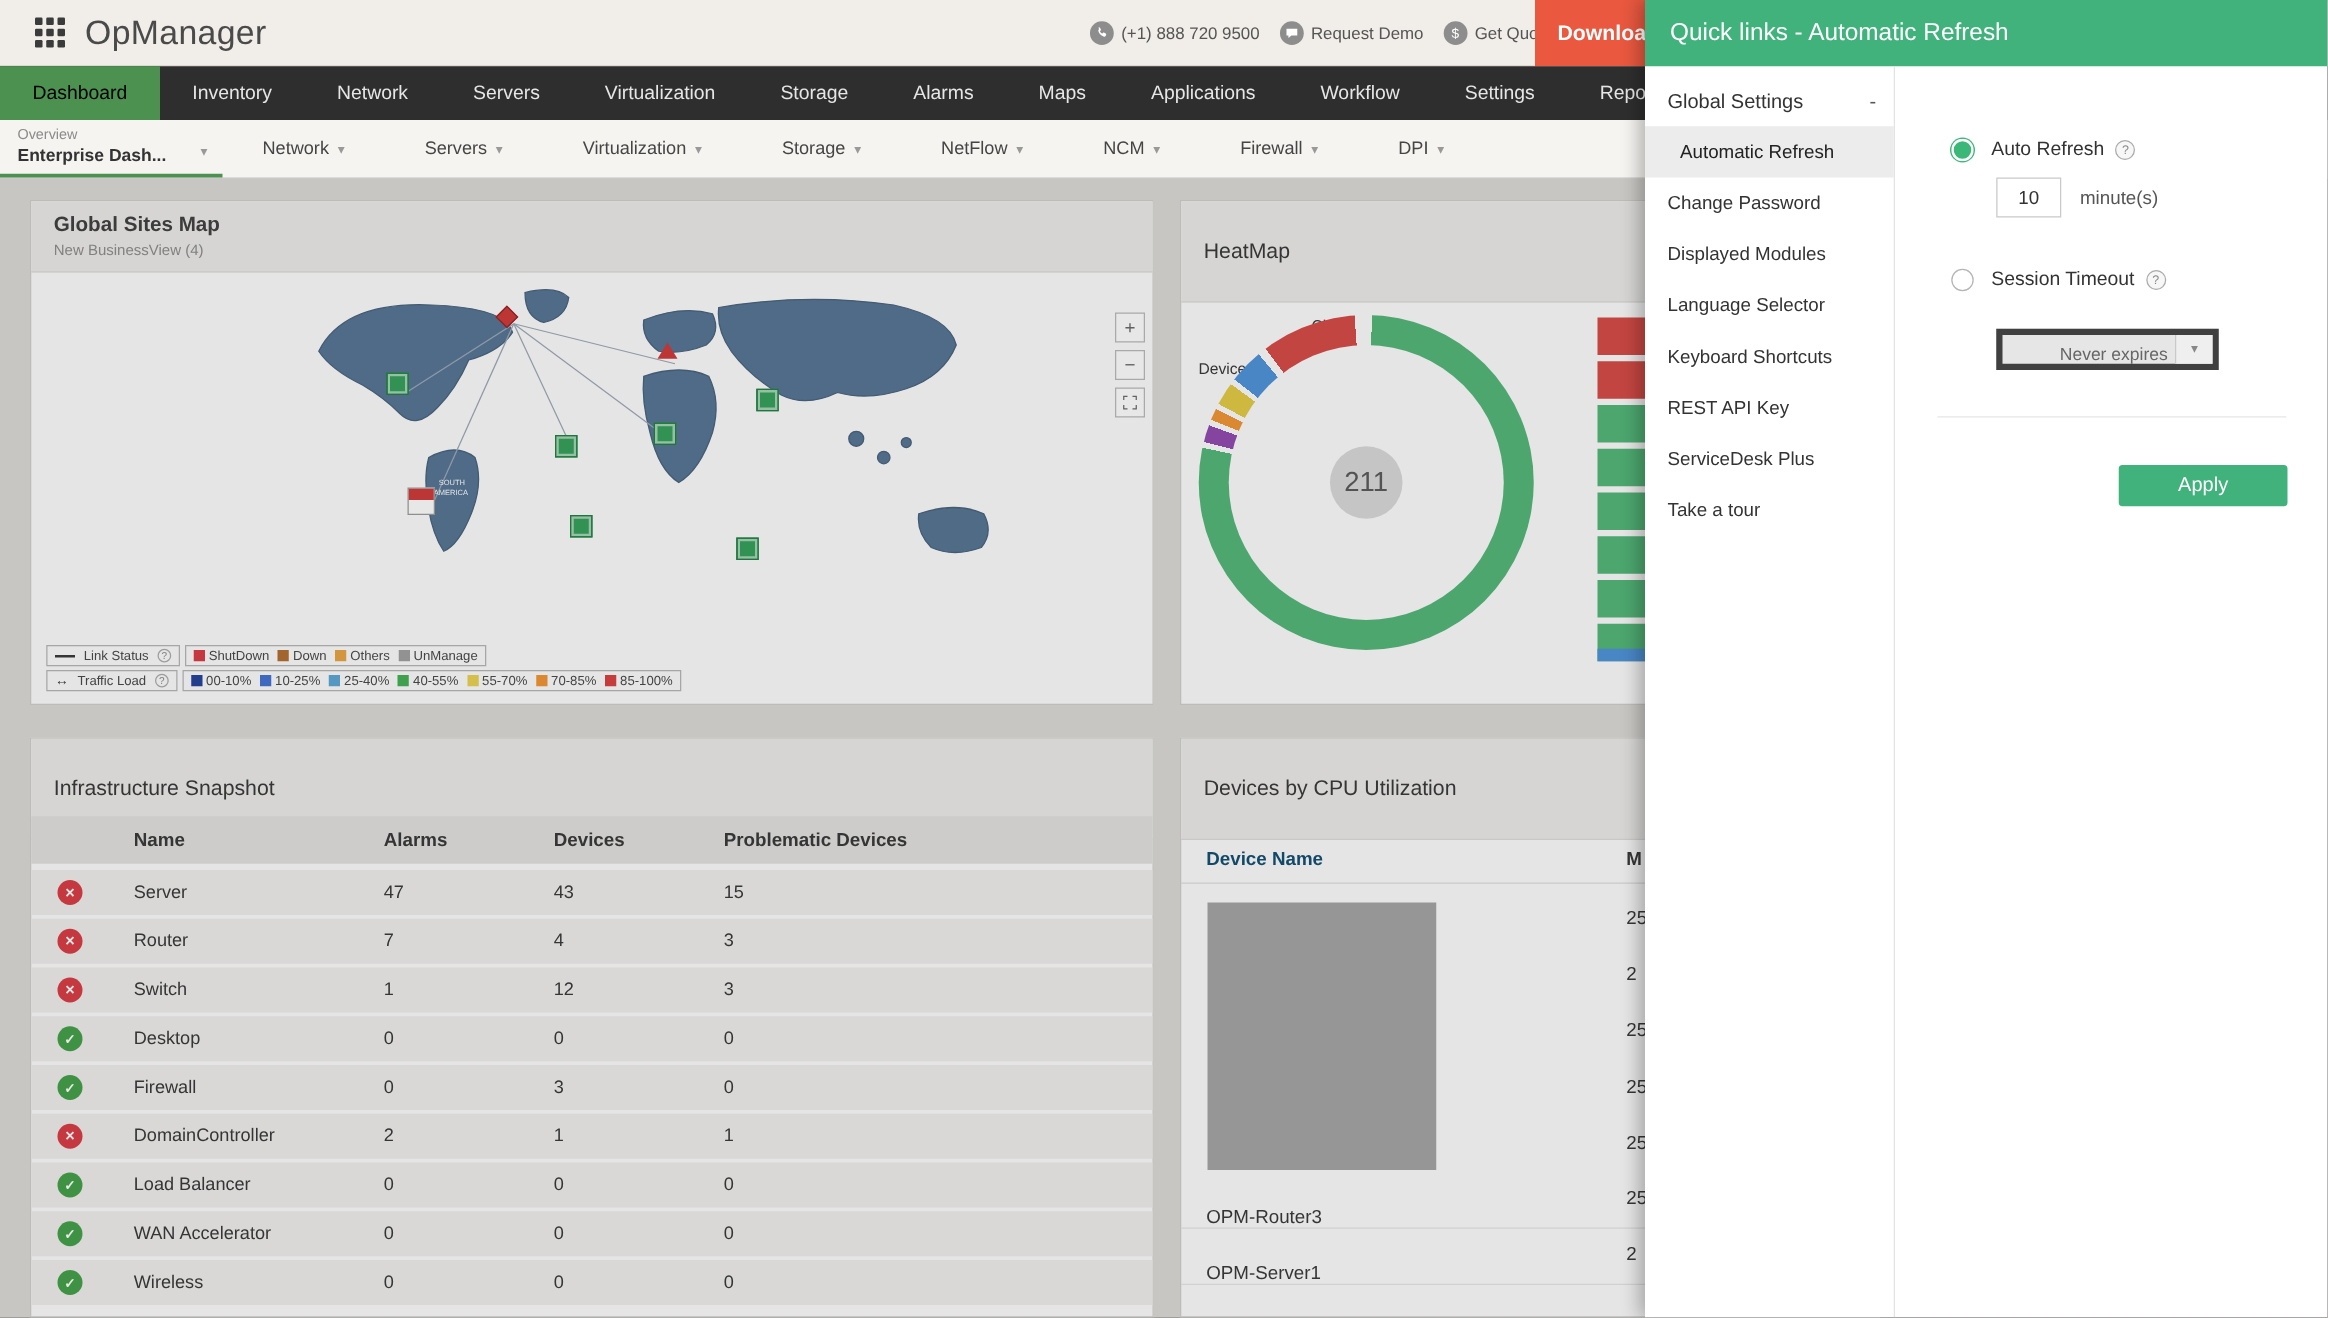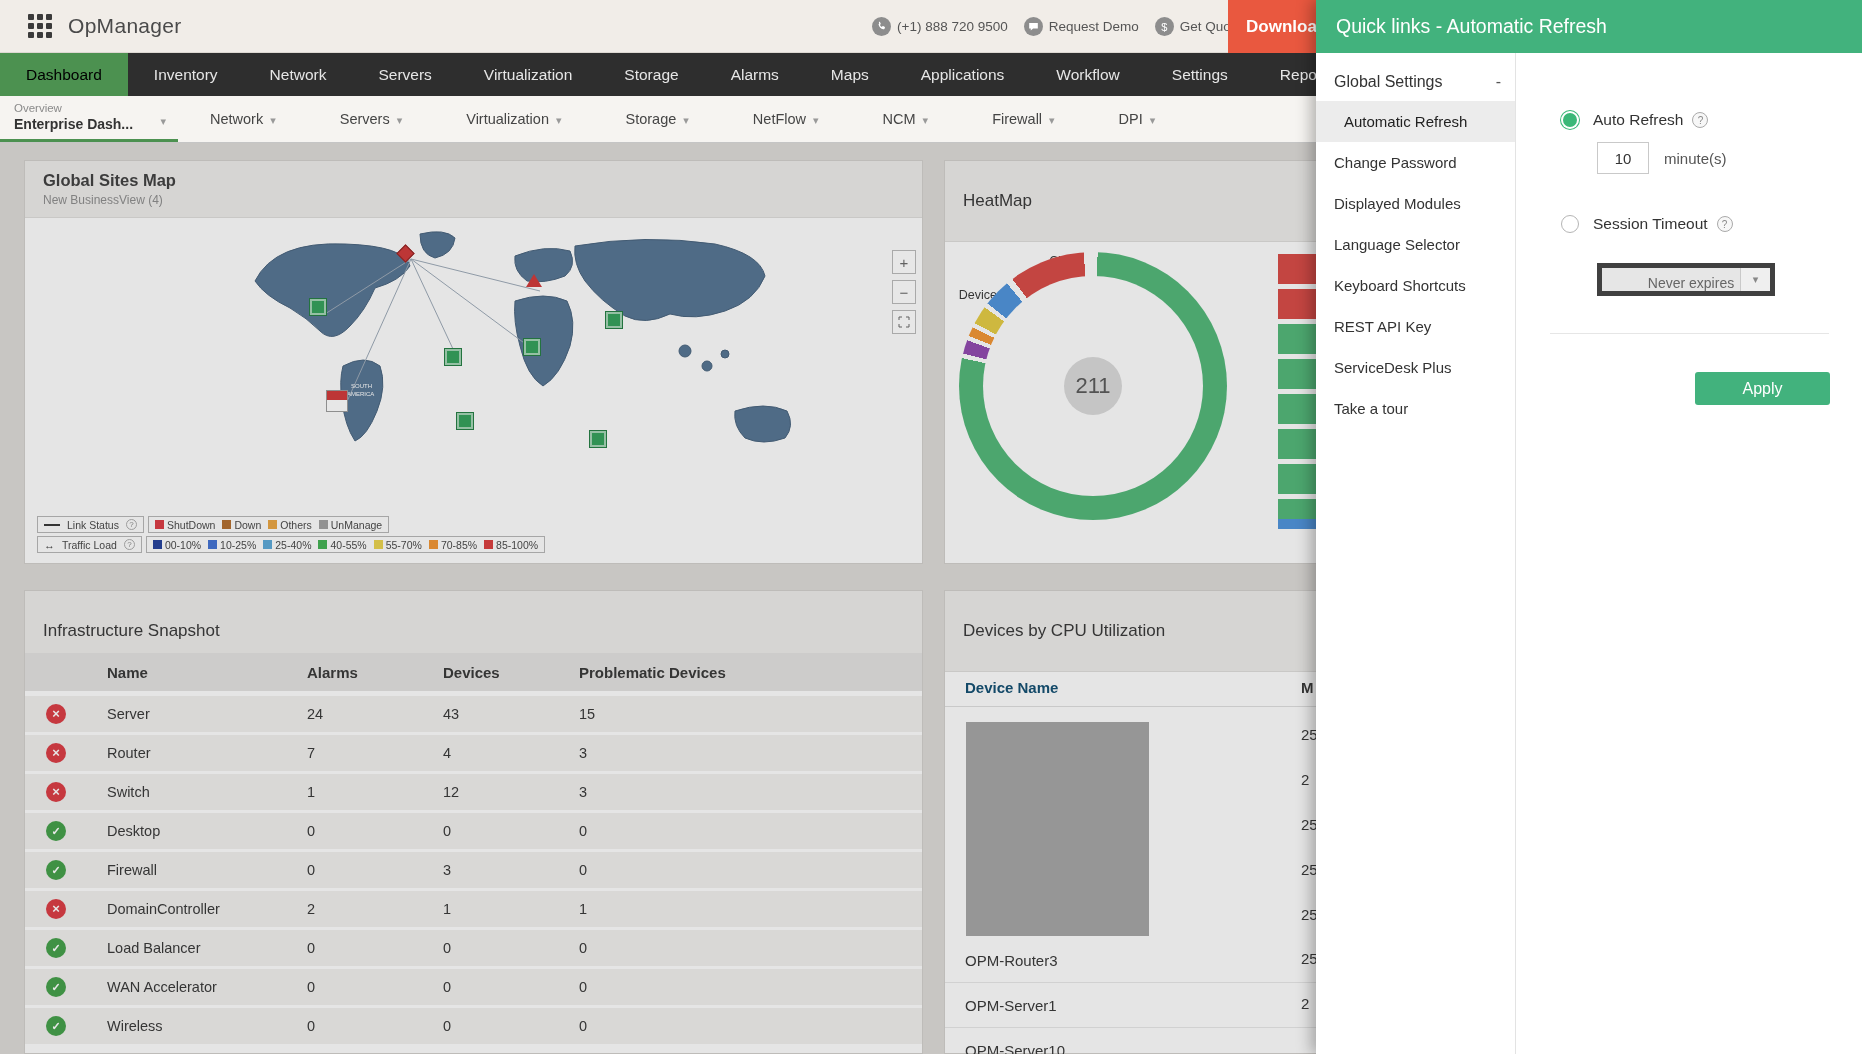--- a/index.html
+++ b/index.html
@@ -3,21 +3,21 @@
 <meta charset="utf-8">
 <style>
   * { box-sizing: border-box; margin: 0; padding: 0; }
   body { font-family: "Liberation Sans", sans-serif; background:#555; }
   .screen { position:relative; width:1862px; height:1054px; overflow:hidden; background:#dcdad6; }
 
   
   .topbar { position:absolute; left:0; top:0; width:100%; height:53px; background:#f1ede8; border-bottom:1px solid #ddd8d2; display:flex; align-items:center; }
   .grid-icon { margin-left:28px; width:24px; height:24px; display:grid; grid-template-columns:repeat(3,6px); grid-template-rows:repeat(3,6px); gap:3px; cursor:pointer; }
   .grid-icon i { background:#3b3b3b; border-radius:1px; }
-  .logo { font-size:21px; color:#4a4a4a; margin-left:16px; letter-spacing:.3px; }
+  .logo { font-size:27px; color:#4a4a4a; margin-left:16px; letter-spacing:.3px; }
   .top-contacts { position:absolute; left:872px; top:0; height:53px; display:flex; align-items:center; gap:16px; }
   .contact { display:flex; align-items:center; gap:6px; font-size:13.5px; color:#555; }
   .cicon { width:19px; height:19px; border-radius:50%; background:#8d8d8d; color:#fff; display:flex; align-items:center; justify-content:center; font-size:11px; }
   .download-btn { position:absolute; left:1228px; top:0; height:53px; width:170px; background:#e9583f; color:#fff; font-size:17px; font-weight:bold; display:flex; align-items:center; padding-left:18px; cursor:pointer; }
 
   
   .navbar { position:absolute; left:0; top:53px; width:100%; height:43px; background:#2e2e2e; display:flex; }
   .nav-item { padding:0 26px; line-height:43px; font-size:15.5px; color:#e6e6e6; cursor:pointer; white-space:nowrap; }
   .nav-item.active { background:#4c9150; color:#000000; }
 
@@ -88,21 +88,21 @@
   .tcell { padding-left:20px; }
   .ticon { display:flex; justify-content:center; padding-left:0; }
   .stat { width:20px; height:20px; border-radius:50%; display:flex; align-items:center; justify-content:center; color:#fff; font-size:13px; font-weight:bold; }
   .st-crit { background:#d9363e; } .st-crit::after { content:"×"; margin-top:-1px; }
   .st-ok { background:#3f9d44; } .st-ok::after { content:"✓"; font-size:11px; }
 
   
   .cpu-colhead { position:absolute; left:20px; top:88px; font-size:15px; font-weight:bold; color:#0c4a6e; }
   .cpu-hr { position:absolute; left:0; top:115px; width:100%; border-top:1px solid #ddd; }
   .cpu-img { position:absolute; left:21px; top:131px; width:183px; height:214px; background:#a3a3a3; }
-  .cpu-row { position:absolute; left:0; width:100%; height:45px; border-bottom:1px solid #e6e6e6; display:flex; align-items:center; padding-left:20px; font-size:15px; color:#333; }
+  .cpu-row { position:absolute; left:0; width:100%; height:45px; border-bottom:1px solid #e6e6e6; display:flex; align-items:flex-end; padding-left:20px; font-size:15px; color:#333; }
   .cpu-sidecol span { position:absolute; left:356px; font-size:15px; color:#333; white-space:nowrap; }
   .cpu-sidecol .hd { top:88px; font-weight:bold; }
   .sv0{top:135px} .sv1{top:180px} .sv2{top:225px} .sv3{top:270px} .sv4{top:315px} .sv5{top:359px} .sv6{top:404px}
 
   
   .dim { position:absolute; left:0; top:142px; width:1316px; height:912px; background:rgba(70,70,70,.13); z-index:30; }
 
   
   .panel { position:absolute; left:1316px; top:0; width:618px; height:1054px; background:#fff; box-shadow:-5px 0 14px rgba(0,0,0,.28); z-index:50; }
   .panel-head { height:53px; background:#42b27d; color:#fff; display:flex; align-items:center; padding:0 20px; font-size:19.5px; position:relative; }
@@ -359,21 +359,21 @@
       <div class="tcell">Alarms</div>
       <div class="tcell">Devices</div>
       <div class="tcell">Problematic Devices</div>
     </div>
     <div class="tbl-rows">
       <div class="trow">
         <div class="tcell ticon">
             <span class="stat st-crit"></span>
           </div>
         <div class="tcell">Server</div>
-        <div class="tcell">24</div>
+        <div class="tcell">47</div>
         <div class="tcell">43</div>
         <div class="tcell">15</div>
       </div>
       <div class="trow">
         <div class="tcell ticon">
             <span class="stat st-crit"></span>
           </div>
         <div class="tcell">Router</div>
         <div class="tcell">7</div>
         <div class="tcell">4</div>

